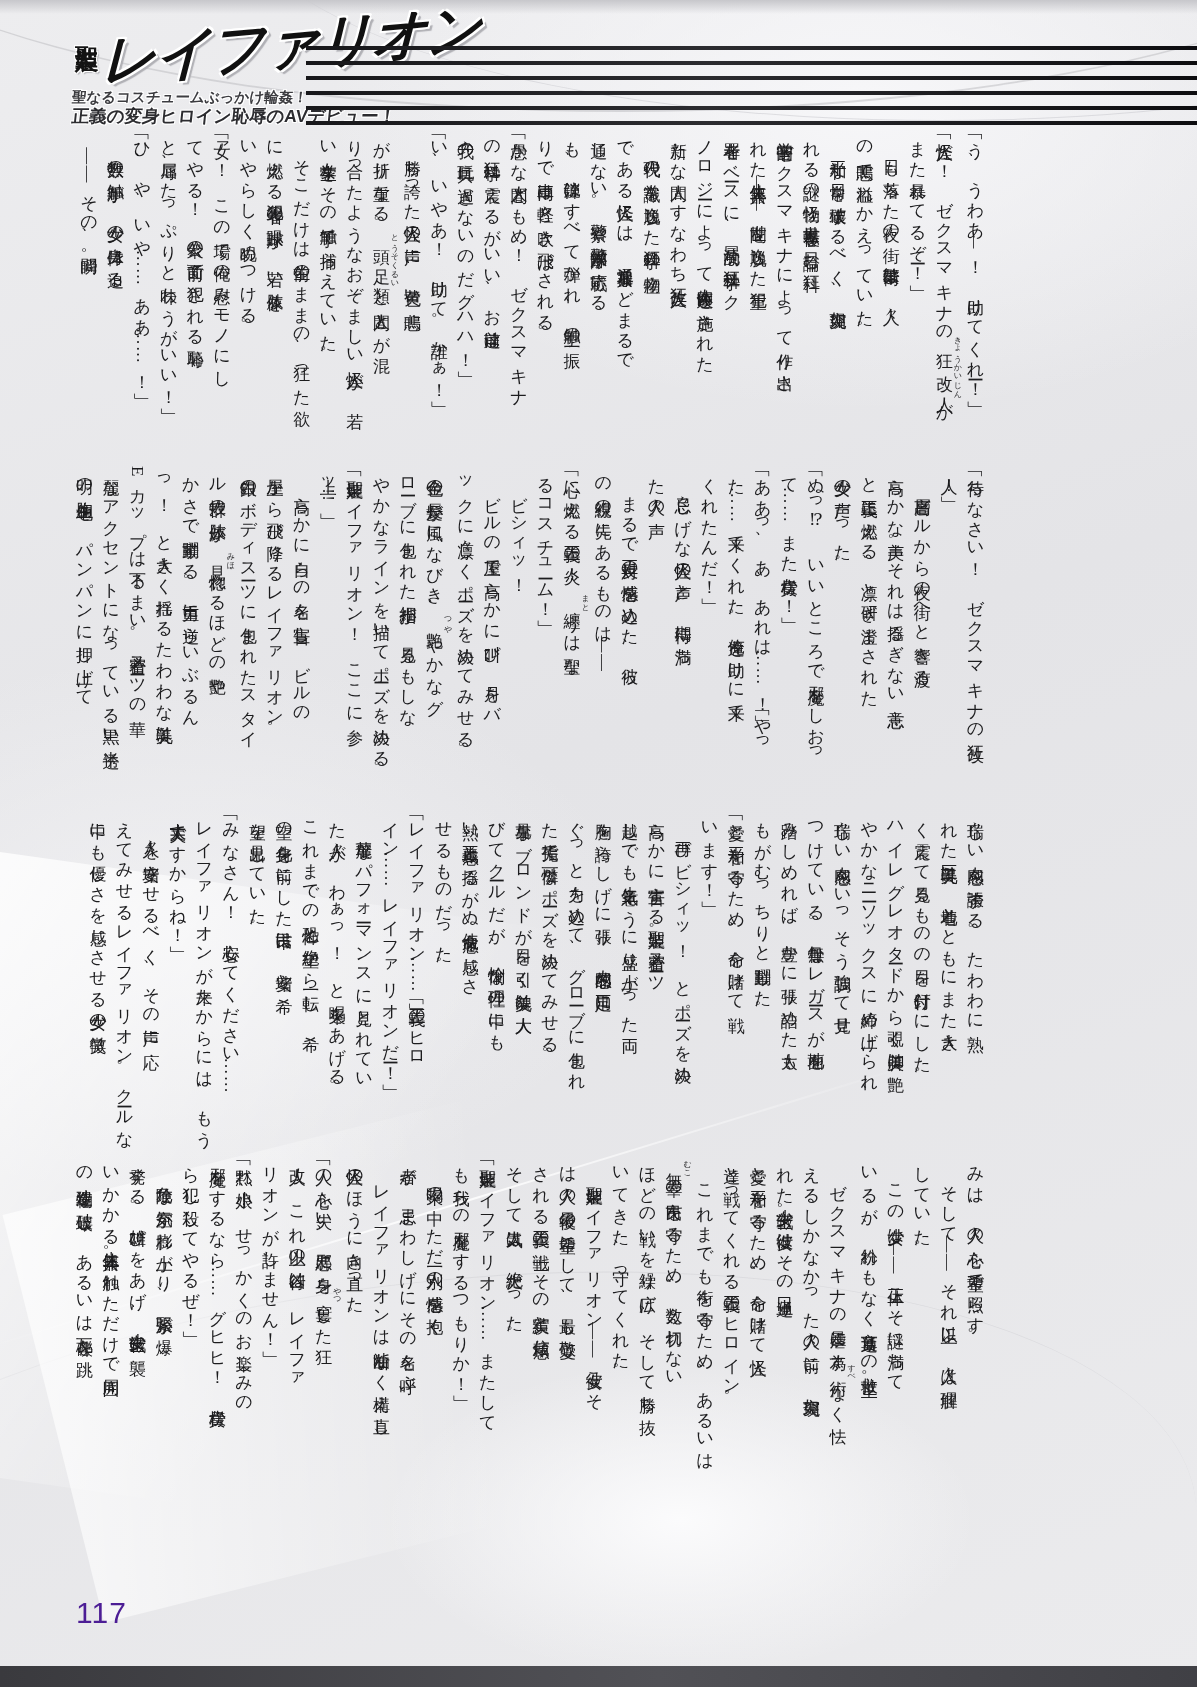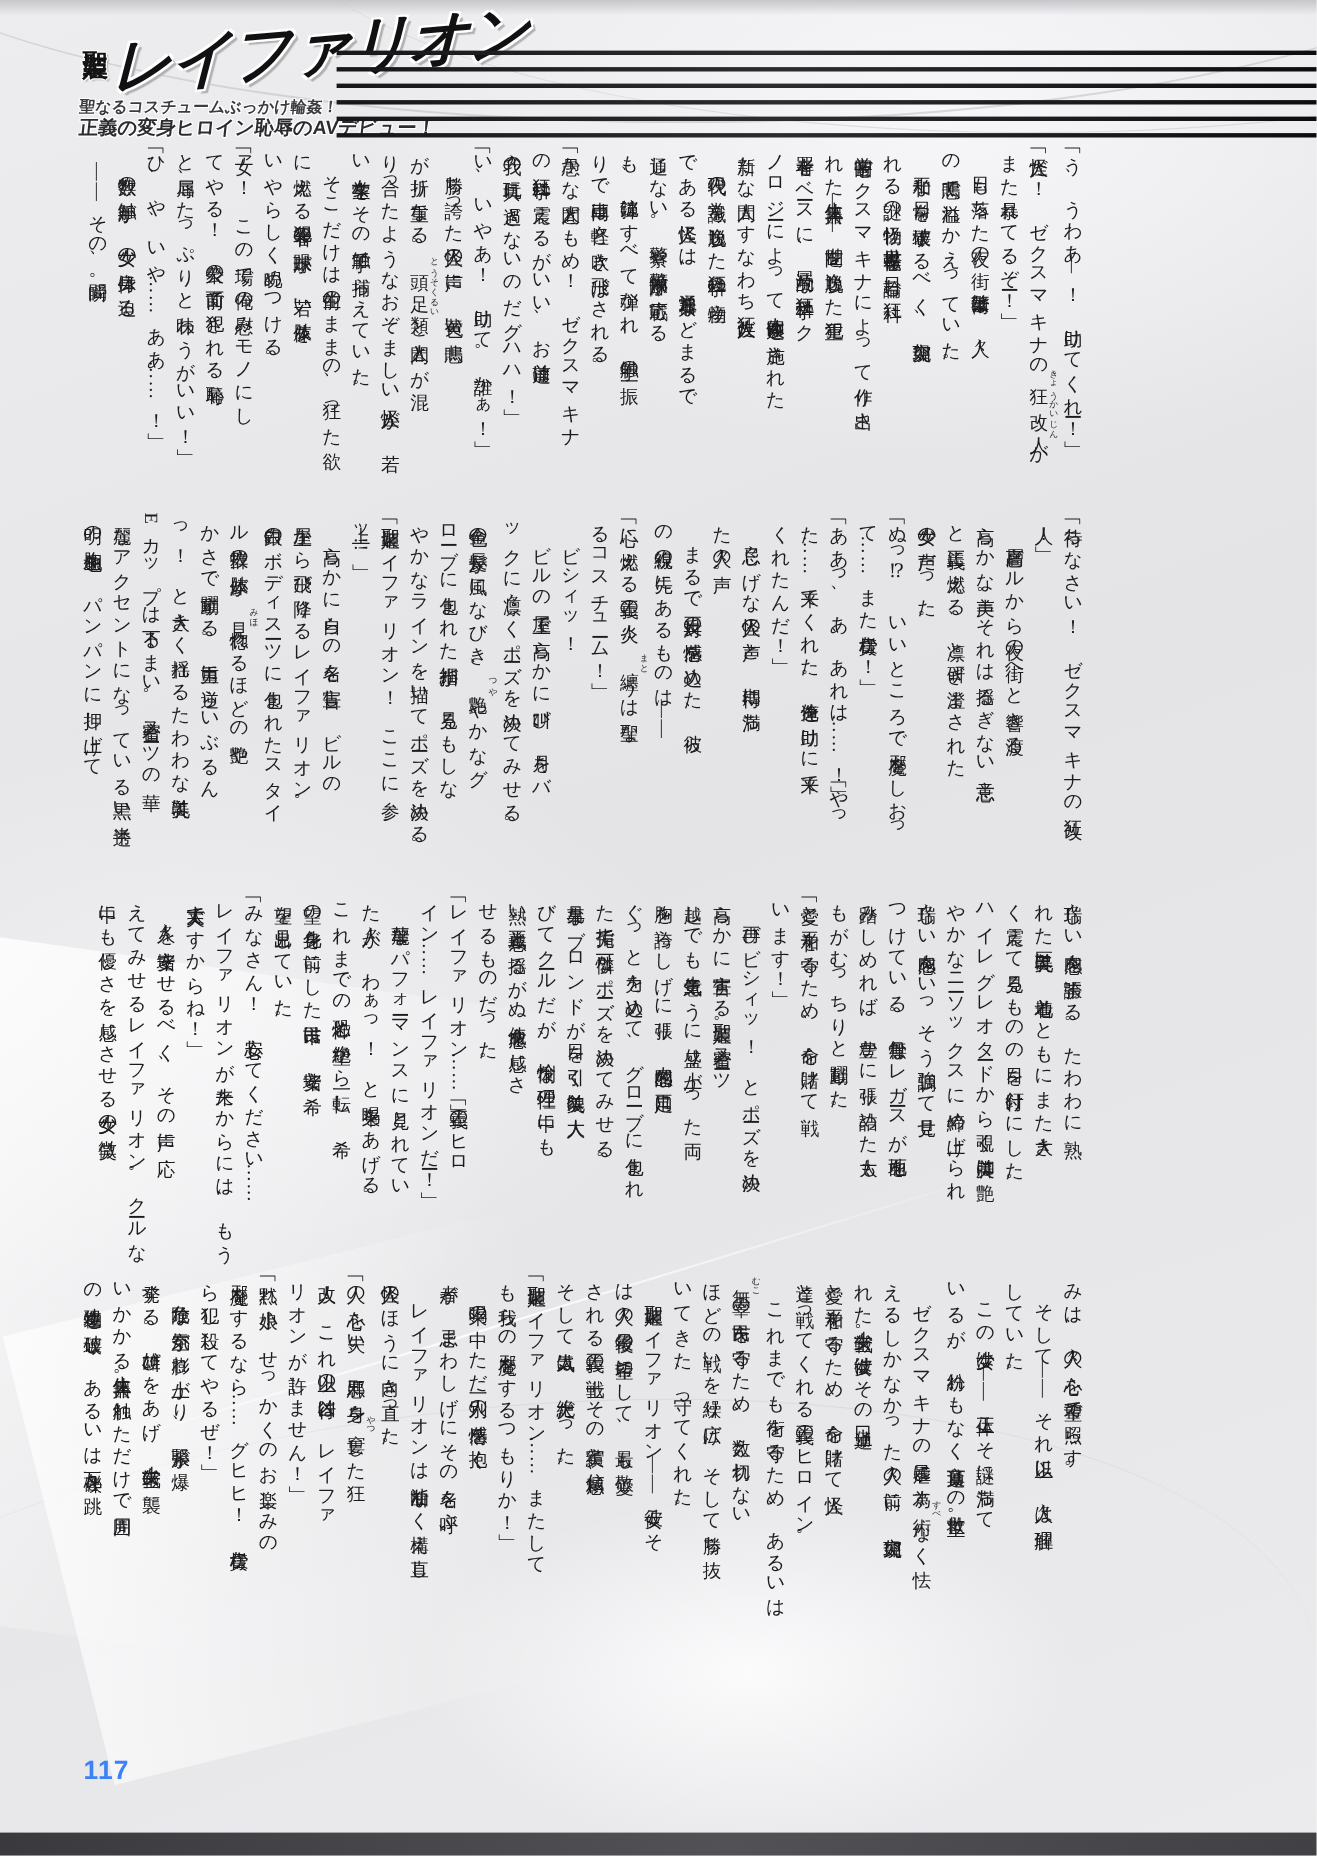--- a/index.html
+++ b/index.html
@@ -71,21 +71,21 @@
   .band p{margin:0;line-height:26.6px;white-space:nowrap;}
   .band rt{font-size:8px;letter-spacing:0;color:#2a2a2c;}
   .band1{top:129px;}
   .band2{top:466px;}
   .band3{top:810px;}
   .band4{top:1155px;}
   
   .page-number{
     position:absolute;left:76px;top:1596px;
     font-family:"Liberation Sans","DejaVu Sans",sans-serif;
-    font-weight:700;font-size:24px;color:#3b82f6;letter-spacing:1px;
+    font-weight:400;font-size:30px;color:#4c1d95;letter-spacing:1px;
   }
   .bottom-bar{position:absolute;left:0;right:0;bottom:0;height:21px;
     background:linear-gradient(90deg,#3a3a3e 0%,#515156 55%,#404045 100%);}
 </style>
 </head>
 <body>
 
 <div class="top-shade"></div>
 <div class="arc arc1"></div>
 <div class="arc arc2"></div>

